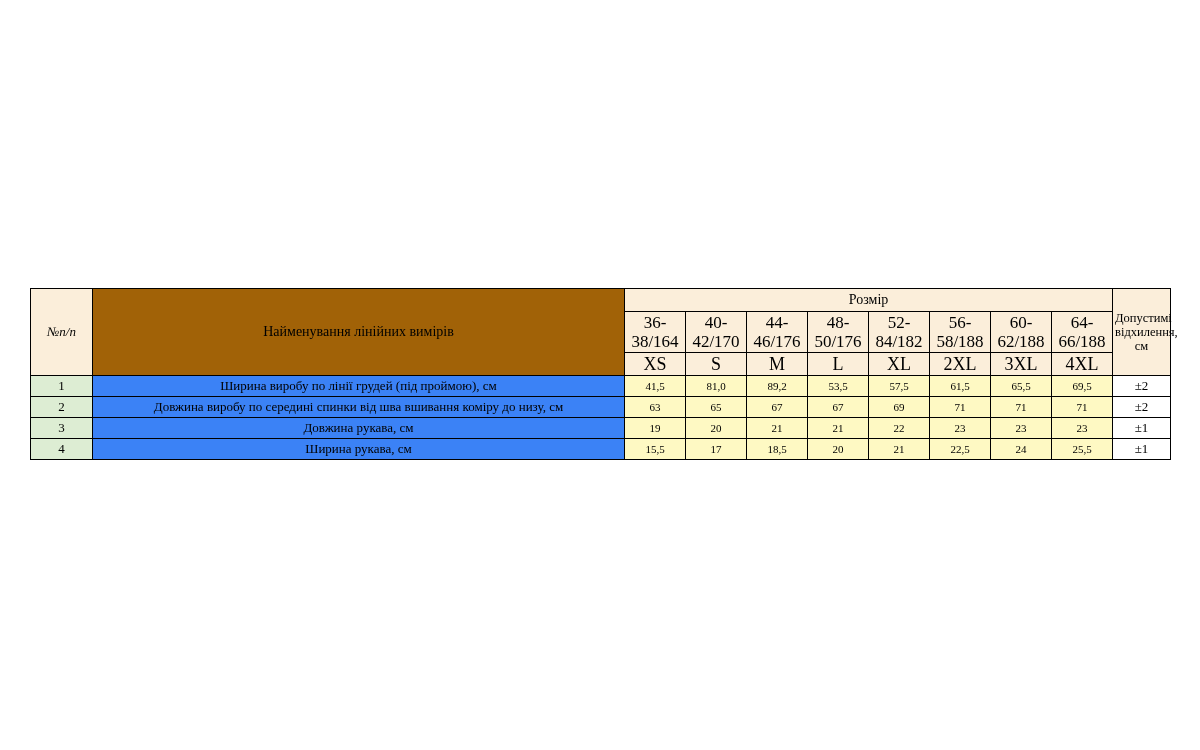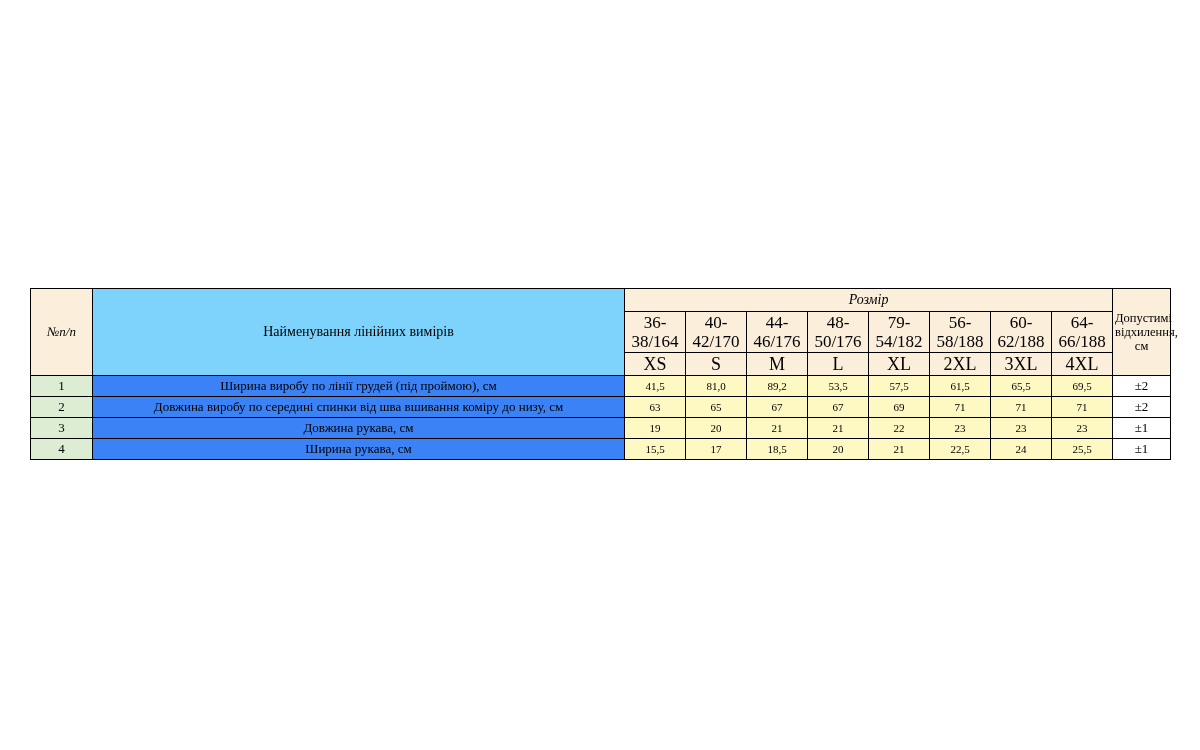--- a/index.html
+++ b/index.html
@@ -45,30 +45,29 @@
   col.c-name   { width: 532px; }
   col.c-size   { width: 61px; }
   col.c-tol    { width: 58px; }
   .hdr-num {
     background: #fbeeda;
     font-weight: bold;
     font-size: 13px;
     font-style: italic;
   }
   .hdr-name {
-    background: #7dd3fc;
+    background: #a16207;
     font-weight: bold;
     font-size: 14px;
   }
   .hdr-razmir {
     background: #fbeeda;
     font-weight: bold;
     font-size: 14px;
     height: 20px;
-    font-style: italic;
   }
   .hdr-dim {
     background: #fbeeda;
     font-weight: bold;
     font-size: 17px;
     line-height: 1.08;
     height: 36px;
   }
   .hdr-letter {
     background: #fbeeda;
@@ -129,21 +128,21 @@
           <td class="hdr-num" rowspan="3">№п/п</td>
           <td class="hdr-name" rowspan="3">Найменування лінійних вимірів</td>
           <td class="hdr-razmir" colspan="8">Розмір</td>
           <td class="hdr-tol" rowspan="3">Допустимі відхилення, см</td>
         </tr>
         <tr>
           <td class="hdr-dim">36-38/164</td>
           <td class="hdr-dim">40-42/170</td>
           <td class="hdr-dim">44-46/176</td>
           <td class="hdr-dim">48-50/176</td>
-          <td class="hdr-dim">79-54/182</td>
+          <td class="hdr-dim">52-84/182</td>
           <td class="hdr-dim">56-58/188</td>
           <td class="hdr-dim">60-62/188</td>
           <td class="hdr-dim">64-66/188</td>
         </tr>
         <tr>
           <td class="hdr-letter">XS</td>
           <td class="hdr-letter">S</td>
           <td class="hdr-letter">M</td>
           <td class="hdr-letter">L</td>
           <td class="hdr-letter">XL</td>

